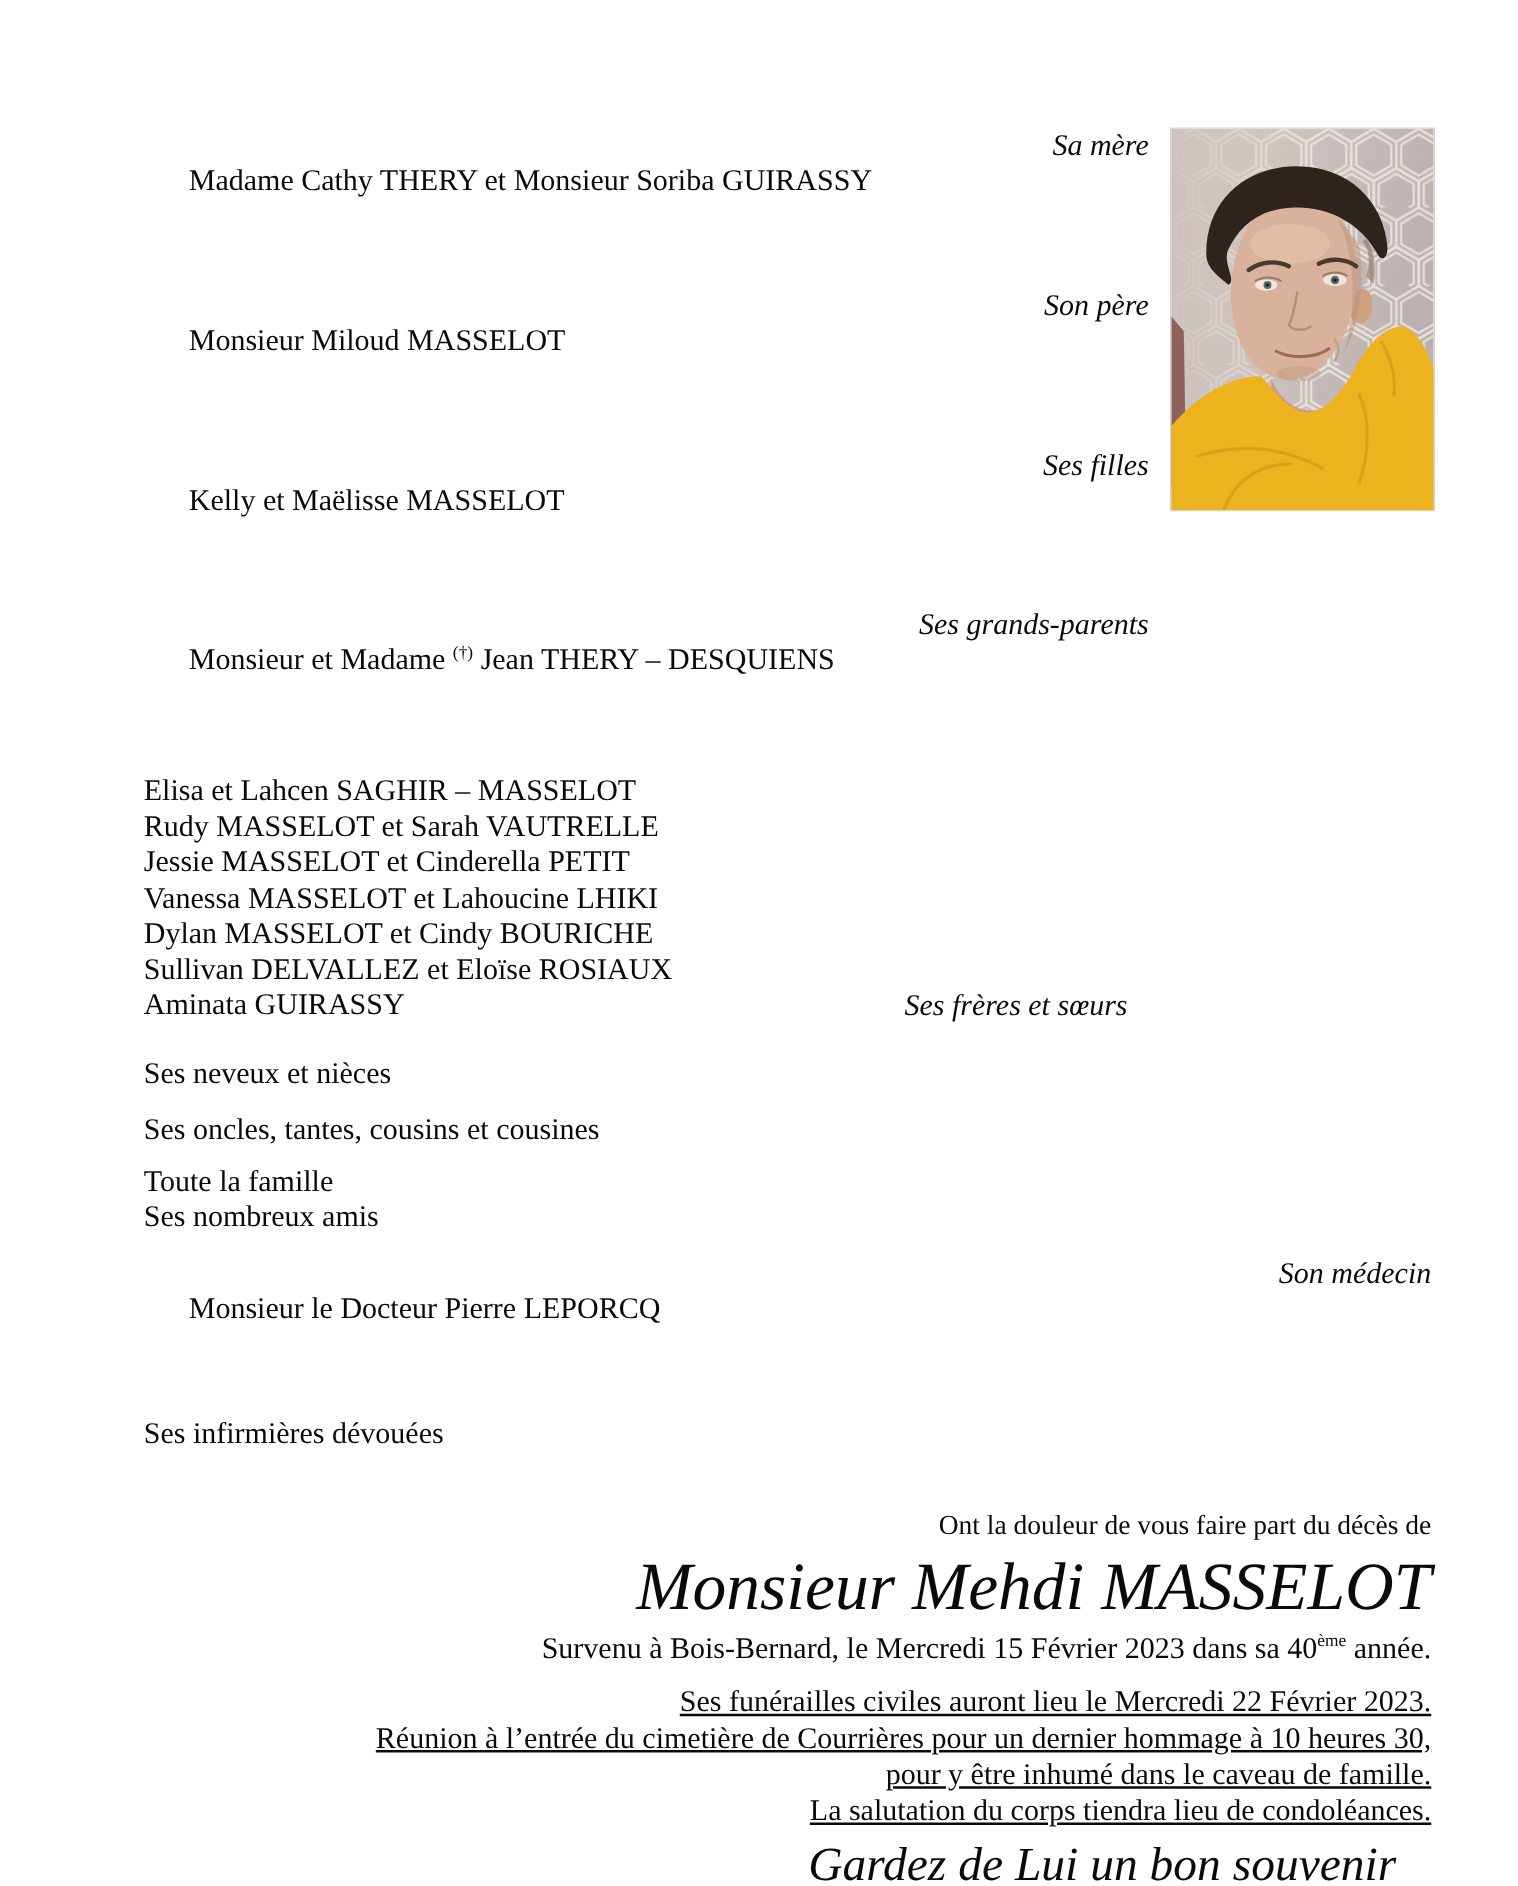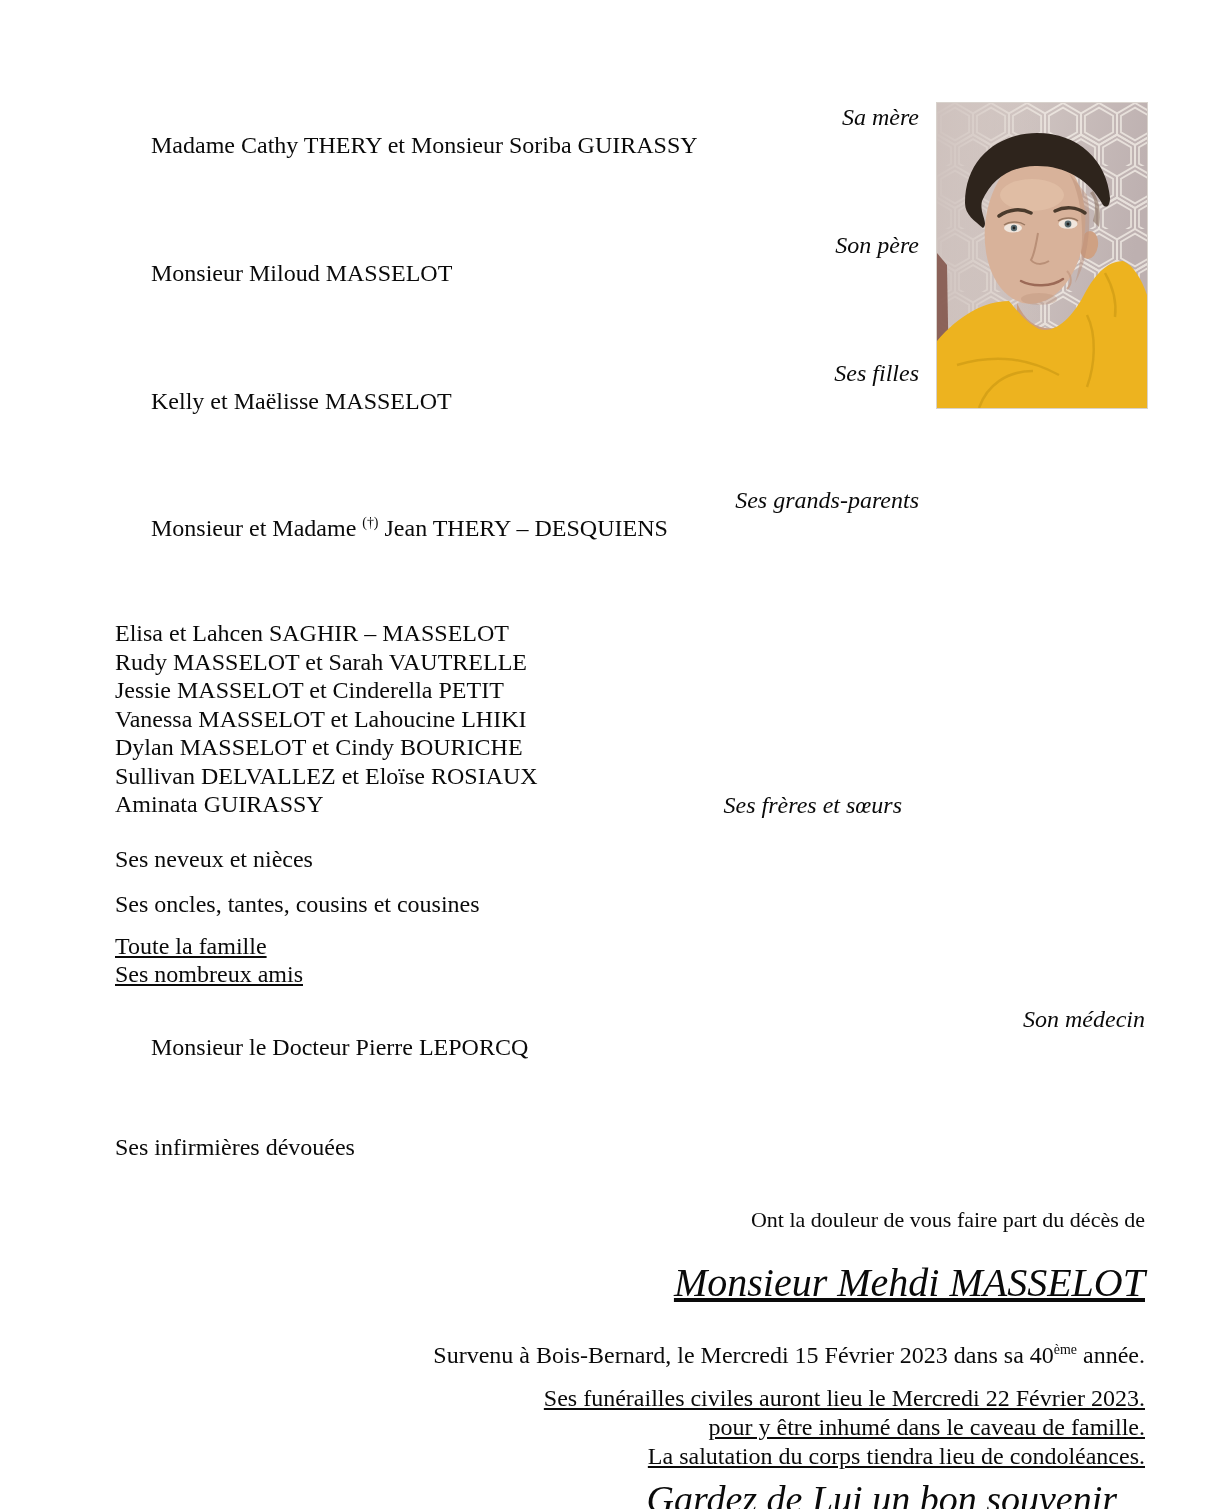--- a/index.html
+++ b/index.html
@@ -18,28 +18,28 @@
   .row .relation{
     position:absolute; right:226px; top:0; font-style:italic;
   }
   .row .relation.full-right{right:0;}
   .mt16{margin-top:16px;} .mt15{margin-top:15px;}
   .siblings{position:relative; margin-top:21px;}
   .siblings .line{font-size:24px; line-height:28.5px;}
   .siblings .relation{position:absolute; right:243px; bottom:0; font-style:italic; font-size:24px;}
   .nephews{margin-top:26px;}
   .uncles{margin-top:17px;}
-  .family2{margin-top:14px;text-decoration:underline;}
+  .family2{margin-top:14px;}
   .doctor{margin-top:17px;}
   .nurses{margin-top:16px;}
   .sup{font-size:0.58em; vertical-align:super; line-height:0;}
   .centered{text-align:right;}
   .intro{margin-top:45px; font-size:22px; line-height:28px;}
-  .deceased{margin-top:14px; font-size:40px; line-height:70px; font-style:italic;text-decoration:underline;}
-  .survenu{margin-top:22px; font-size:24px; line-height:30px;}
+  .deceased{font-size:54px; line-height:70px; font-style:italic;}
+  .survenu{font-size:24px; line-height:30px;}
   .ceremony{margin-top:14px; font-size:24px; line-height:29px;text-decoration:underline;}
   .tribute{margin-top:2px; font-size:38px; line-height:52px; font-style:italic; text-align:right; padding-right:28px;}
   .photo{
     position:absolute; left:937px; top:103px; width:210px; height:305px;
     outline:1px solid #d8d2cc;
   }
   .photo svg{display:block;}
 </style>
 </head>
 <body>
@@ -95,20 +95,21 @@
     <div class="row nurses">Ses infirmières dévouées</div>
 
     <div class="centered intro">Ont la douleur de vous faire part du décès de</div>
 
     <div class="centered deceased">Monsieur Mehdi MASSELOT</div>
 
     <div class="centered survenu"><span>Survenu à Bois-Bernard, le Mercredi 15 Février 2023 dans sa 40</span><sup class="sup">ème</sup><span class="row" style="display:inline"> année.</span></div>
 
     <div class="centered ceremony">
       <div>Ses funérailles civiles auront lieu le Mercredi 22 Février 2023.</div>
+      <div>Réunion à l’entrée du cimetière de Courrières pour un dernier hommage à 10 heures 30,</div>
       <div>pour y être inhumé dans le caveau de famille.</div>
       <div>La salutation du corps tiendra lieu de condoléances.</div>
     </div>
 
     <div class="tribute">Gardez de Lui un bon souvenir</div>
 
   </div>
 
   <div class="photo">
     <svg width="210" height="305" viewBox="0 0 210 305" xmlns="http://www.w3.org/2000/svg">

